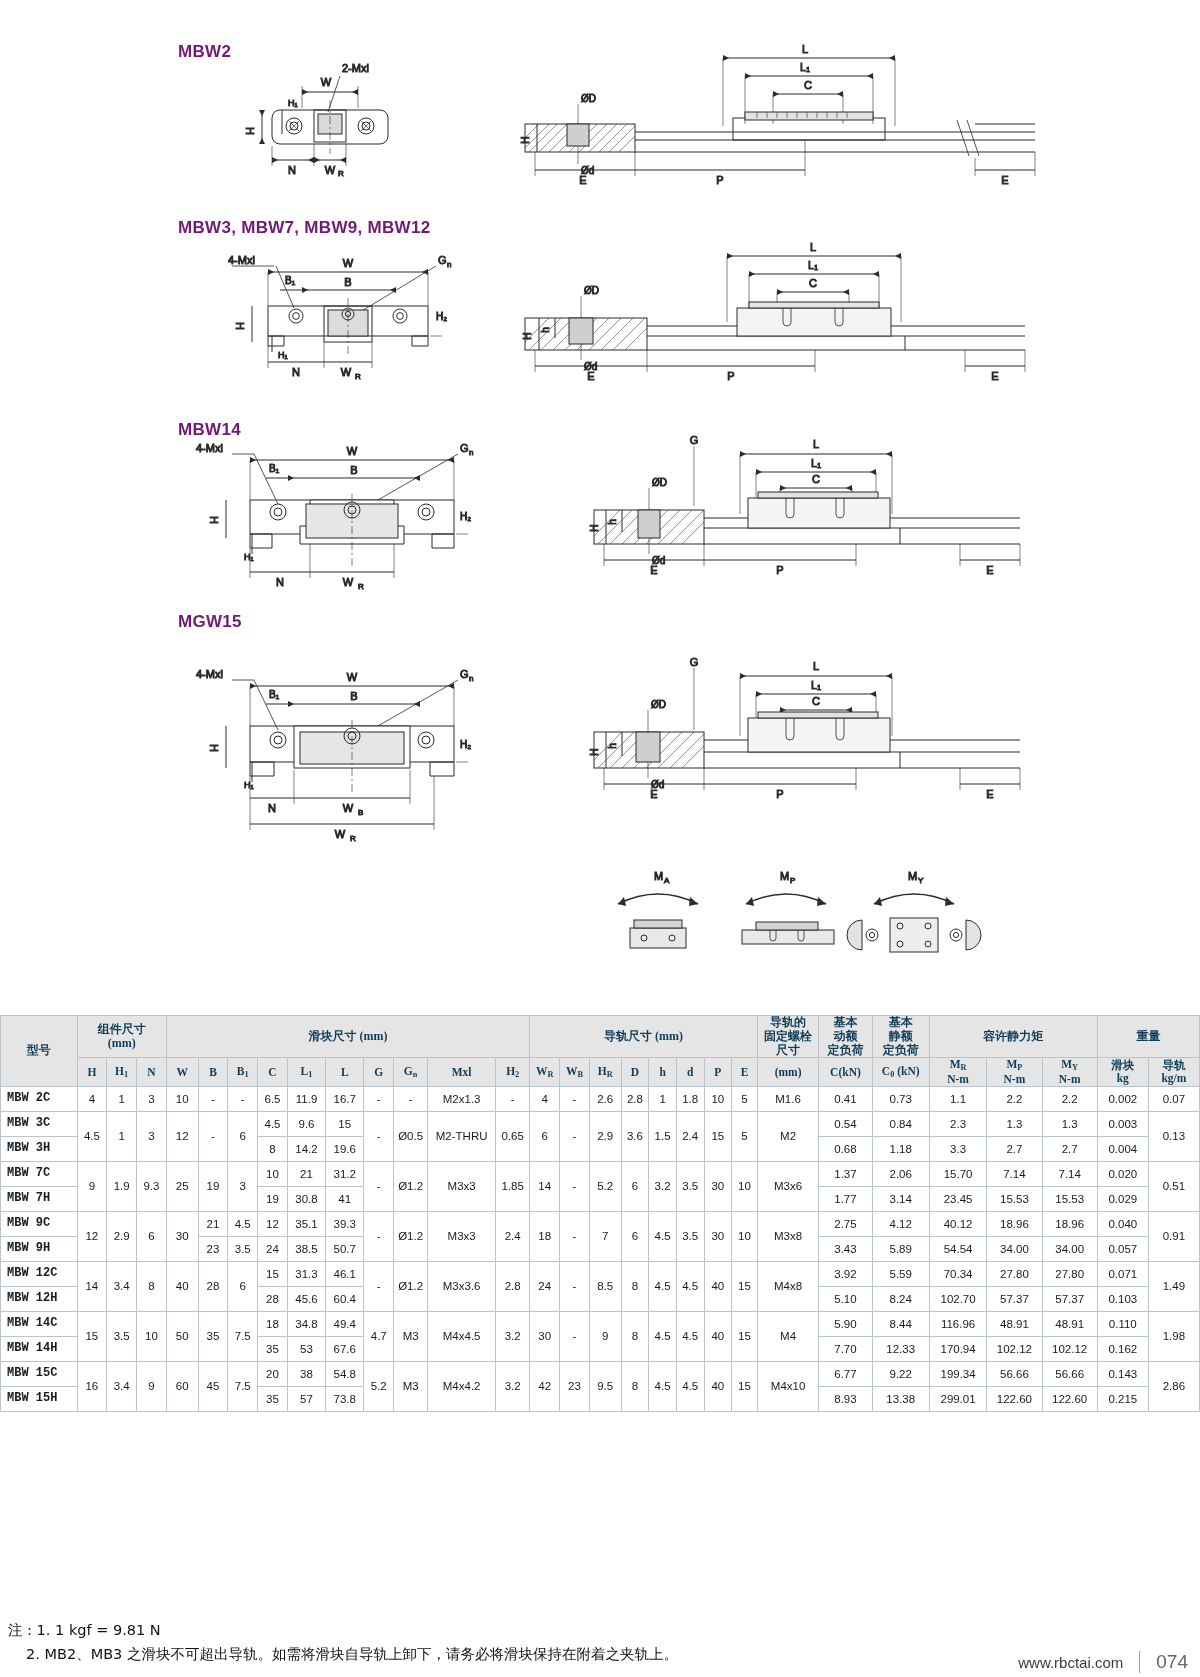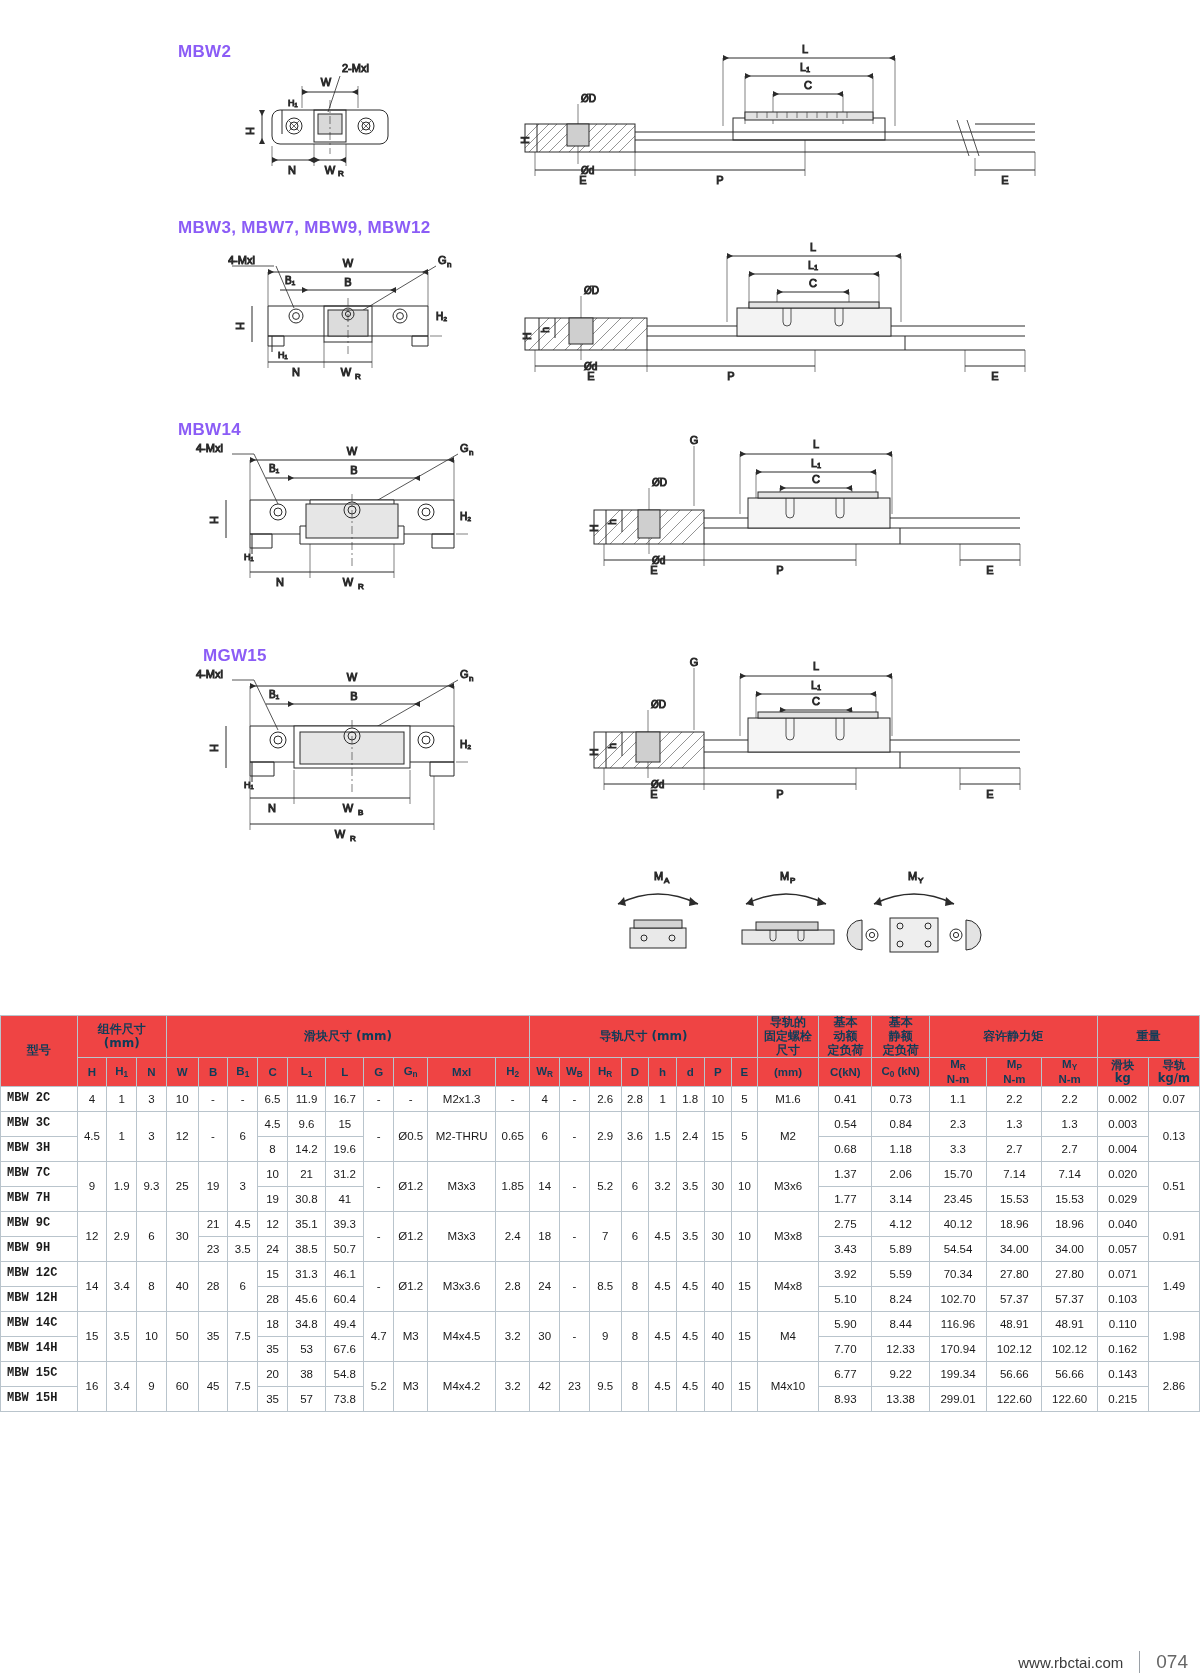--- a/index.html
+++ b/index.html
@@ -9,21 +9,21 @@
     font-family:"Liberation Sans", sans-serif;
     color:#1a1a1a;
     position:relative;
     overflow:hidden;
   }
   .page{position:relative;width:1200px;height:1677px;}
 
   
   .series-title{
     position:absolute;
-    color:#8b5cf6;
+    color:#701a75;
     font-weight:bold;
     font-size:17px;
     letter-spacing:.3px;
   }
   .svgwrap{position:absolute;}
 
   
   .notes{
     position:absolute;
     left:8px;
@@ -61,24 +61,25 @@
   }
   table.spec th, table.spec td{
     border:1px solid #b9c4cc;
     text-align:center;
     vertical-align:middle;
     padding:0;
     height:24px;
     line-height:1.15;
   }
   table.spec thead th{
-    background:#ef4444;
+    background:#e5e5e5;
     font-weight:bold;
     color:#0f3c58;
     font-size:12px;
+    font-family:Liberation Serif, serif;
   }
   table.spec thead th.sub{
     font-weight:bold;
     font-size:11.5px;
     height:28px;
   }
   table.spec tbody td{background:#ffffff;}
   table.spec tbody td.model{
     font-weight:bold;
     text-align:left;
@@ -490,21 +491,21 @@
         <text x="410" y="144" font-size="11" fill="#1a1a1a" text-anchor="middle" font-family="Liberation Sans">E</text>
         <line x1="24" y1="114" x2="24" y2="136" stroke-width=".6"></line>
         <line x1="124" y1="114" x2="124" y2="136" stroke-width=".6"></line>
         <line x1="276" y1="114" x2="276" y2="136" stroke-width=".6"></line>
         <line x1="380" y1="114" x2="380" y2="136" stroke-width=".6"></line>
         <line x1="440" y1="114" x2="440" y2="136" stroke-width=".6"></line>
       </g>
     </svg>
   </div>
 
-  <div class="series-title" style="left:178px;top:646px;margin-left:25px;">MGW15</div>
+  <div class="series-title" style="left:178px;top:612px;">MGW15</div>
 
   <div class="svgwrap" style="left:182px;top:664px;">
     <svg width="300" height="190" viewBox="0 0 300 190">
       <g fill="none" stroke="#2b2b2b" stroke-width="1">
         <line x1="68" y1="22" x2="272" y2="22"></line>
         <path d="M68 19 l6 3 -6 3 z" fill="#2b2b2b" stroke="none"></path>
         <path d="M272 19 l-6 3 6 3 z" fill="#2b2b2b" stroke="none"></path>
         <text x="170" y="17" font-size="11" fill="#1a1a1a" text-anchor="middle" font-family="Liberation Sans">W</text>
         <line x1="68" y1="22" x2="68" y2="62" stroke-width=".6"></line>
         <line x1="272" y1="22" x2="272" y2="62" stroke-width=".6"></line>
@@ -1065,20 +1066,24 @@
         <td>8.93</td>
         <td>13.38</td>
         <td>299.01</td>
         <td>122.60</td>
         <td>122.60</td>
         <td>0.215</td>
       </tr>
     </tbody>
   </table>
 
+  <div class="notes cjk">
+    <div>注 : 1. 1 kgf = 9.81 N</div>
+    <div class="n2">2. MB2、MB3 之滑块不可超出导轨。如需将滑块自导轨上卸下，请务必将滑块保持在附着之夹轨上。</div>
+  </div>
 
   <div class="footer-right">
     <span>www.rbctai.com</span>
     <span class="bar"></span>
     <span class="pg">074</span>
   </div>
 
 </div>
 
 </body></html>

